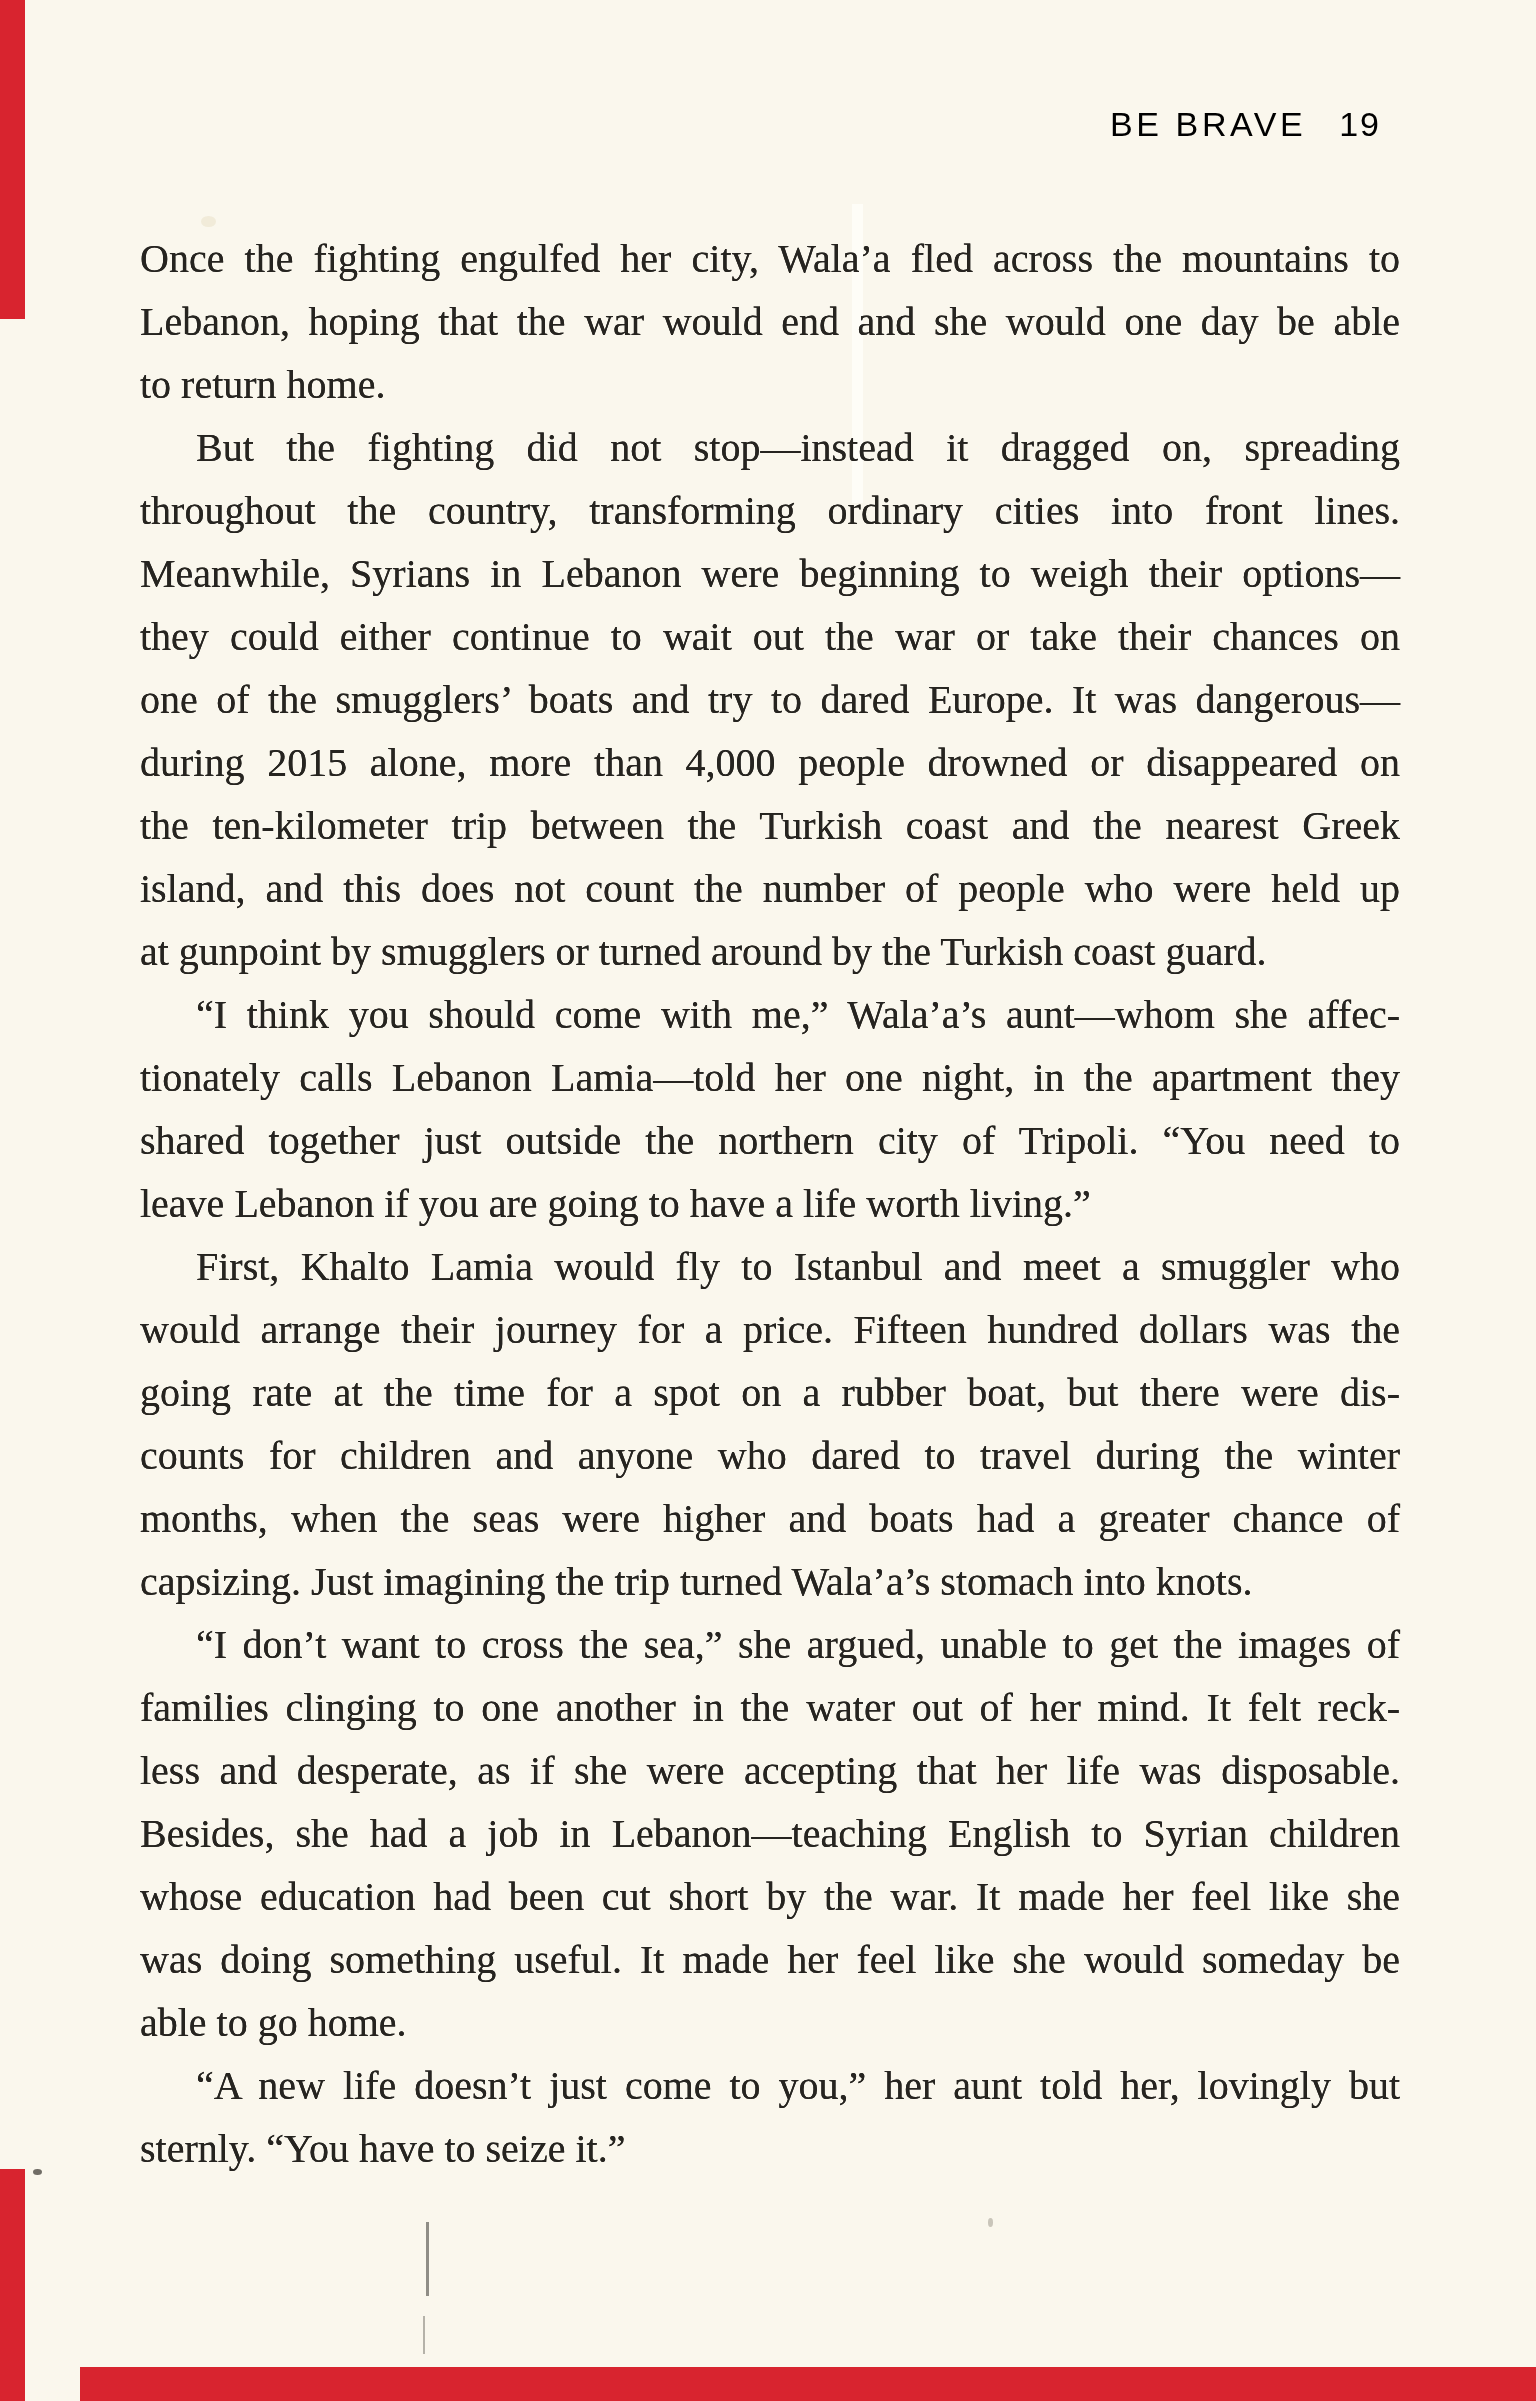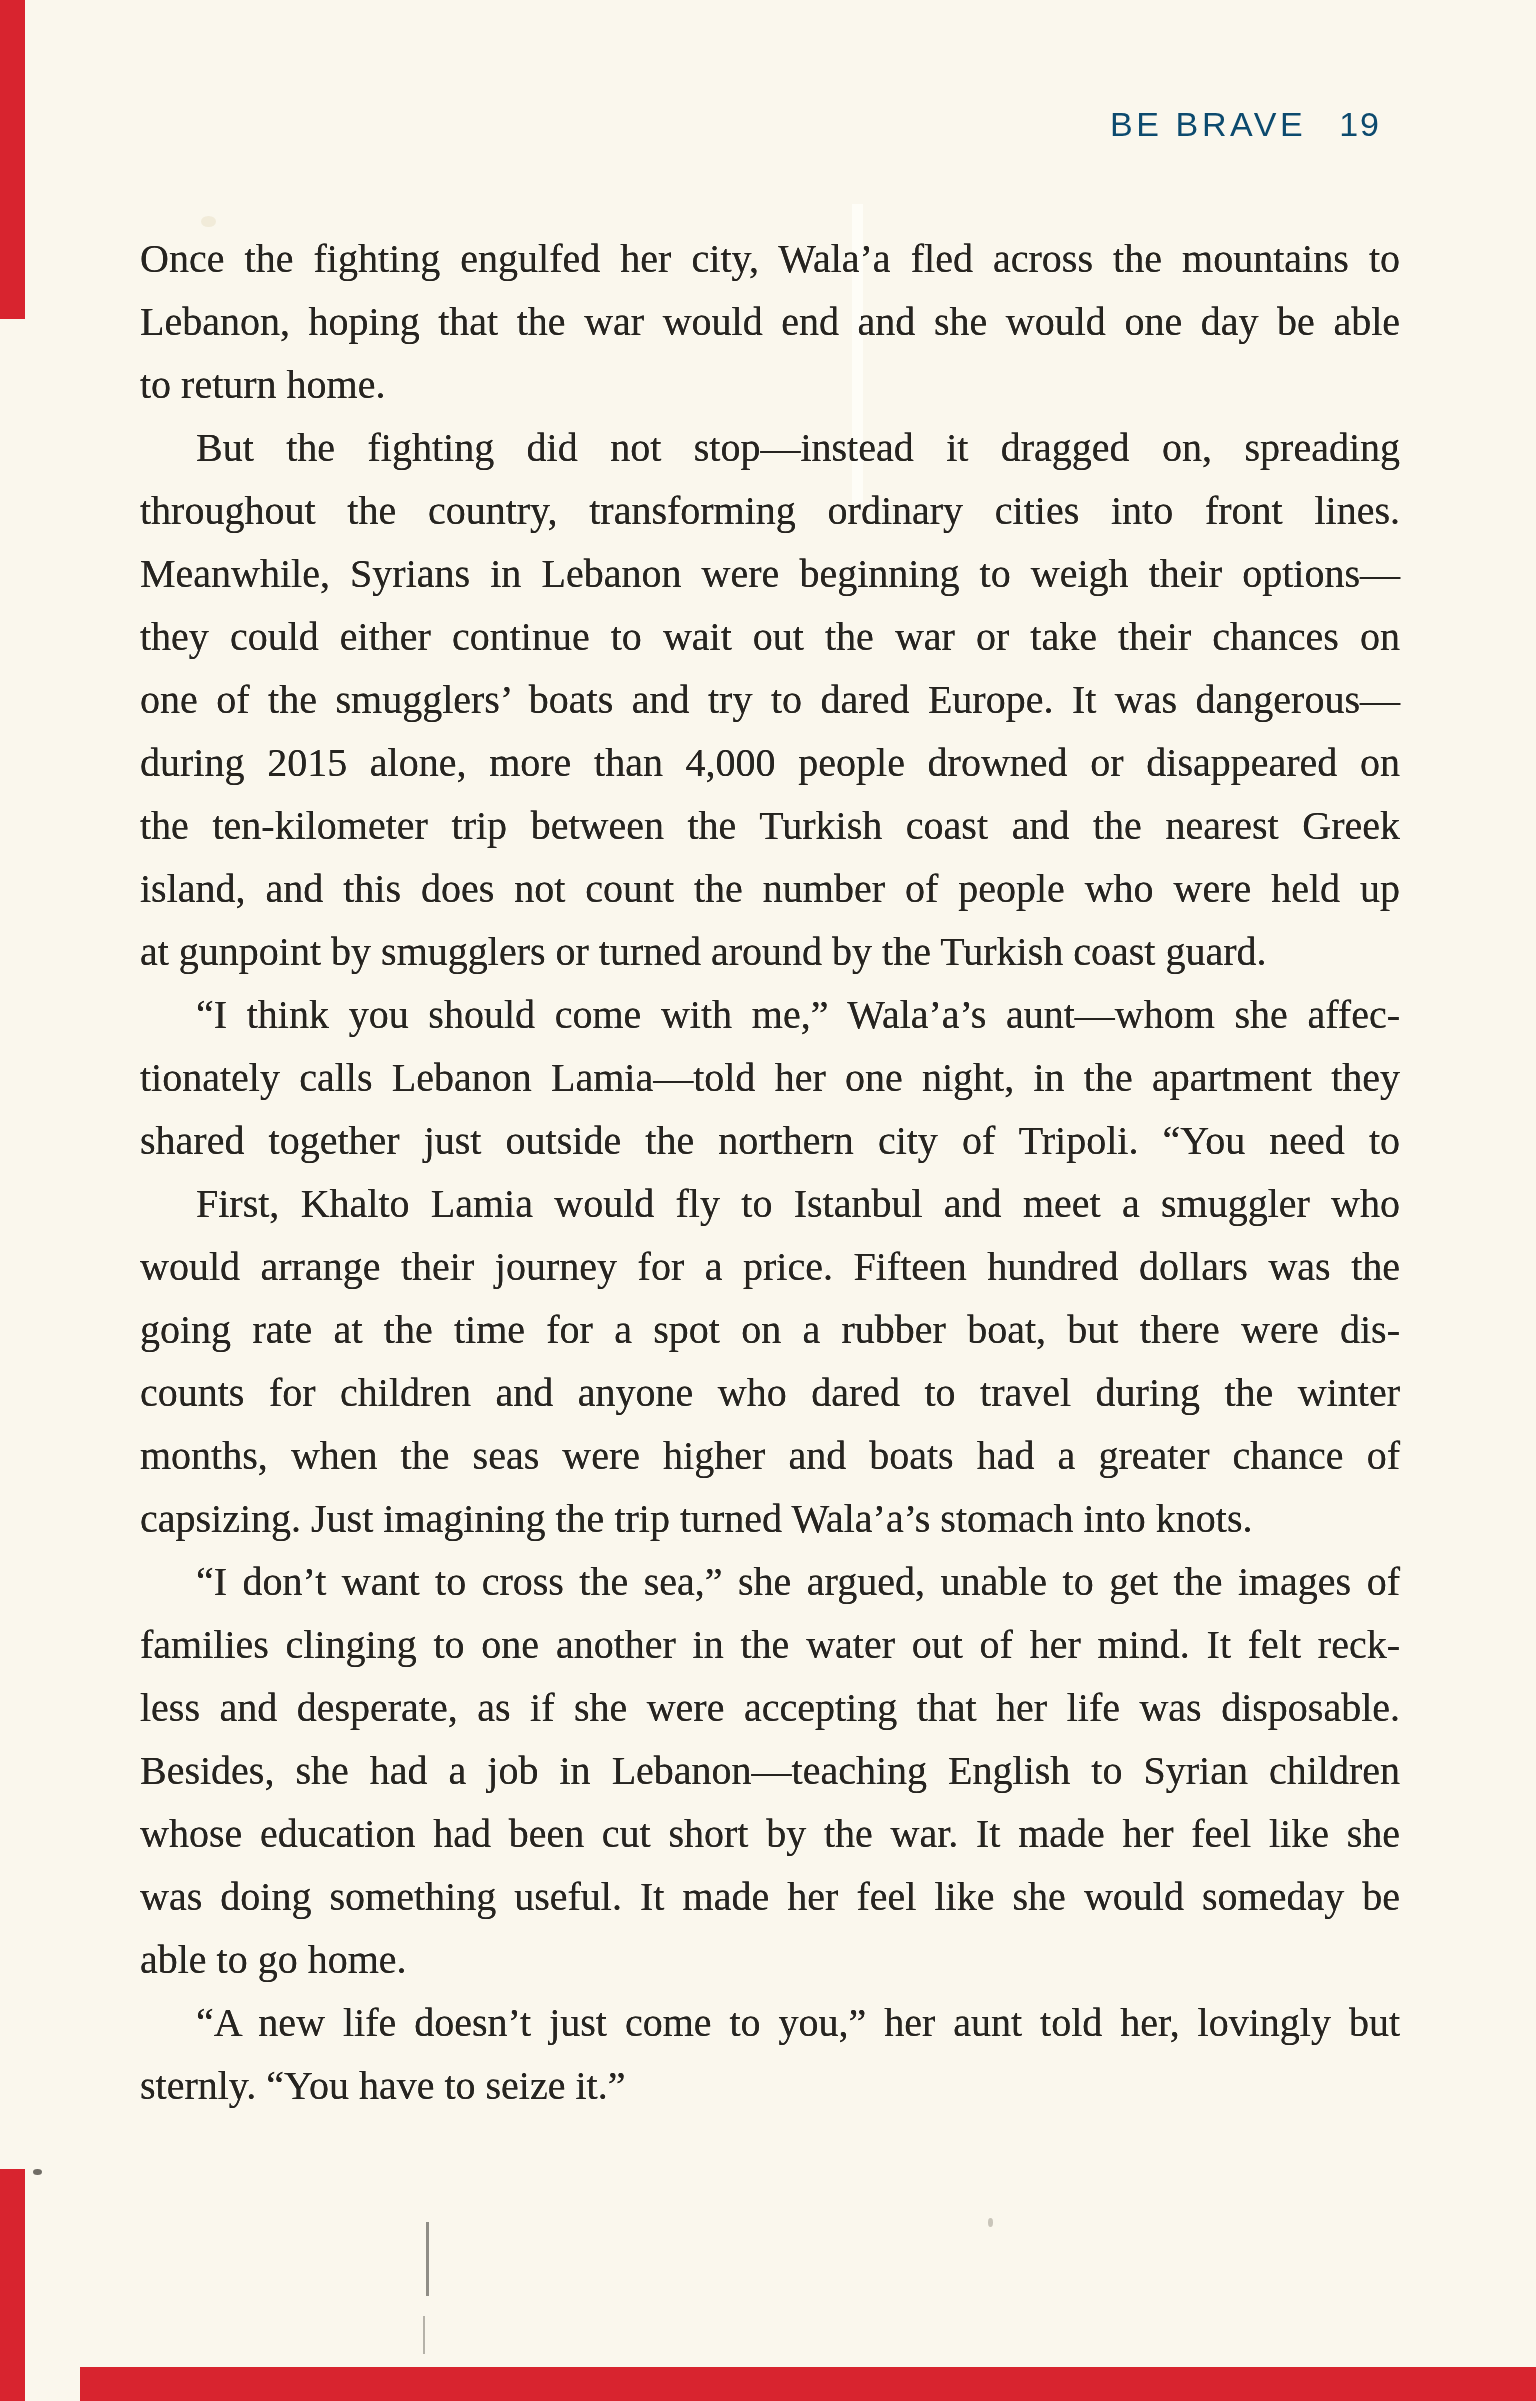--- a/index.html
+++ b/index.html
@@ -17,21 +17,21 @@
   .cover-edge.top-left     { left: 0;    top: 0;      width: 24.5px;   height: 319px; }
   .cover-edge.bottom-left  { left: 0;    top: 2169px; width: 24.5px;   height: 232px; }
   .cover-edge.bottom       { left: 80px; top: 2367px; width: 1457px; height: 34px; }
 
   
   .running-header {
     position: absolute; left: 1110px; top: 106px;
     font-family: "Liberation Sans", sans-serif;
     font-size: 34px; line-height: 36px;
     letter-spacing: 3.6px;
-    color: #0c4a6e;
+    color: #000000;
     display: flex; align-items: baseline;
     white-space: nowrap;
   }
   .running-header .pagenum { margin-left: 33px; letter-spacing: 1.8px; }
 
   
   .body-text {
     position: absolute; left: 140px; top: 227px; width: 1260px;
     font-size: 40px;
     color: var(--ink, #262420);
@@ -84,20 +84,21 @@
       <div class="line">Meanwhile, Syrians in Lebanon were beginning to weigh their options—</div>
       <div class="line">they could either continue to wait out the war or take their chances on</div>
       <div class="line">one of the smugglers’ boats and try to dared Europe. It was dangerous—</div>
       <div class="line">during 2015 alone, more than 4,000 people drowned or disappeared on</div>
       <div class="line">the ten-kilometer trip between the Turkish coast and the nearest Greek</div>
       <div class="line">island, and this does not count the number of people who were held up</div>
       <div class="line para-end">at gunpoint by smugglers or turned around by the Turkish coast guard.</div>
       <div class="line indent">“I think you should come with me,” Wala’a’s aunt—whom she affec-</div>
       <div class="line">tionately calls Lebanon Lamia—told her one night, in the apartment they</div>
       <div class="line">shared together just outside the northern city of Tripoli. “You need to</div>
+      <div class="line para-end">leave Lebanon if you are going to have a life worth living.”</div>
       <div class="line indent">First, Khalto Lamia would fly to Istanbul and meet a smuggler who</div>
       <div class="line">would arrange their journey for a price. Fifteen hundred dollars was the</div>
       <div class="line">going rate at the time for a spot on a rubber boat, but there were dis-</div>
       <div class="line">counts for children and anyone who dared to travel during the winter</div>
       <div class="line">months, when the seas were higher and boats had a greater chance of</div>
       <div class="line para-end">capsizing. Just imagining the trip turned Wala’a’s stomach into knots.</div>
       <div class="line indent">“I don’t want to cross the sea,” she argued, unable to get the images of</div>
       <div class="line">families clinging to one another in the water out of her mind. It felt reck-</div>
       <div class="line">less and desperate, as if she were accepting that her life was disposable.</div>
       <div class="line">Besides, she had a job in Lebanon—teaching English to Syrian children</div>

